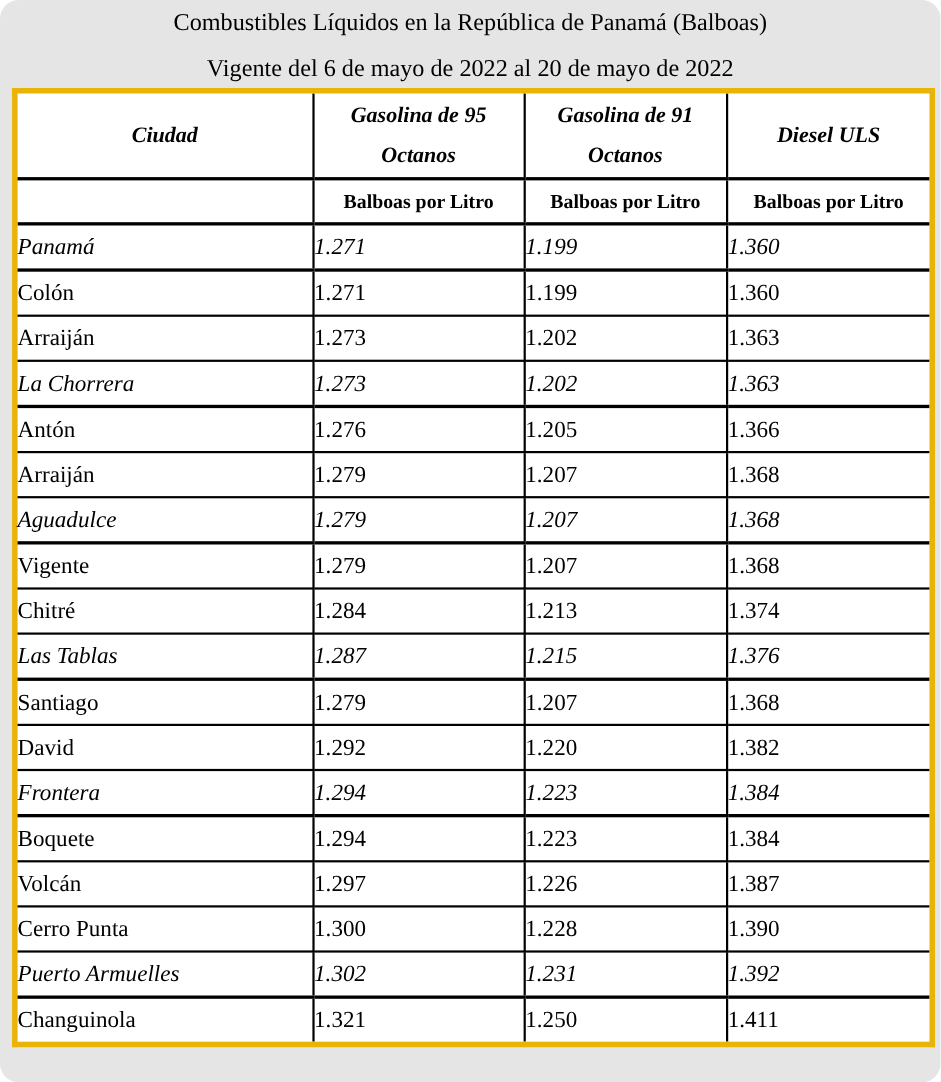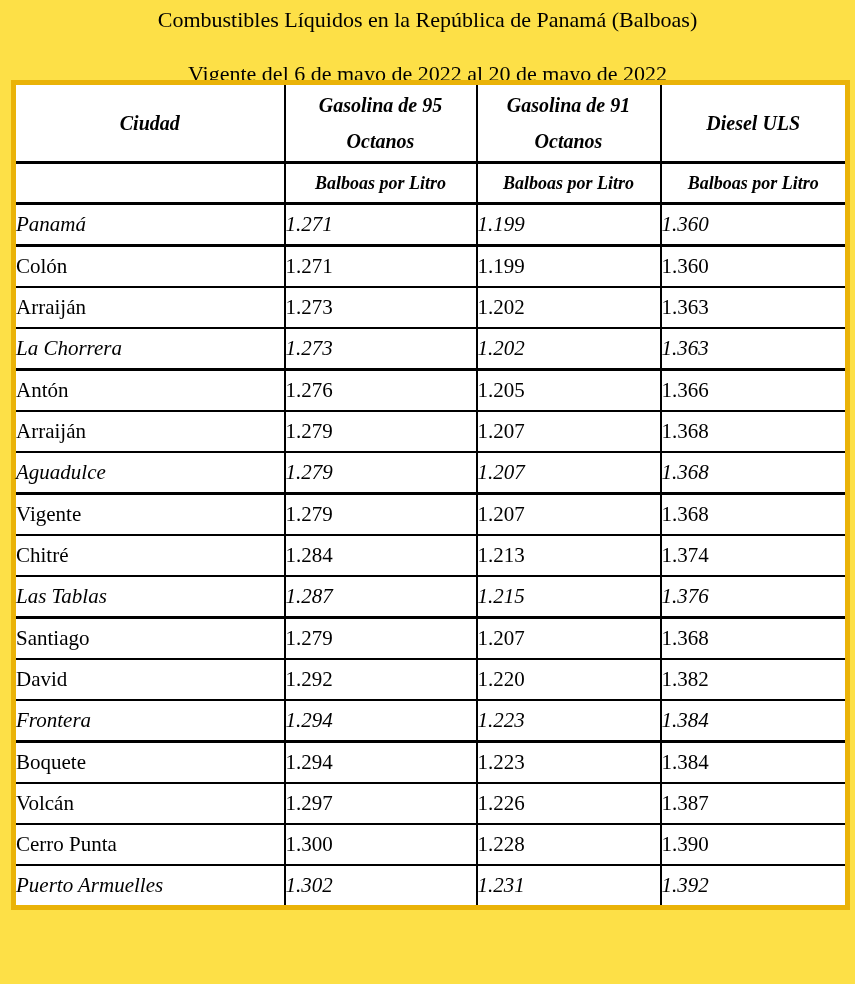--- a/index.html
+++ b/index.html
@@ -4,34 +4,35 @@
 <style>
   html, body {
     margin: 0;
     padding: 0;
     background: #ffffff;
   }
   .page {
     position: relative;
     width: 855px;
     height: 984px;
-    background: #fde047;
+    background: #e5e5e5;
     color: #000000;
     font-family: "Liberation Serif", "DejaVu Serif", serif;
     overflow: hidden;
+    border-radius: 17px;
   }
   .title {
     text-align: center;
     padding-top: 7px;
     font-size: 22px;
     line-height: 26px;
   }
   .subtitle {
     text-align: center;
-    margin-top: 28px;
+    margin-top: 16px;
     font-size: 22px;
     line-height: 26px;
   }
   table.prices {
     position: absolute;
     left: 11px;
     top: 80px;
     width: 834px;
     border-collapse: collapse;
     table-layout: fixed;
@@ -55,21 +56,20 @@
     text-align: center;
     border-bottom-width: 3px;
   }
   tr.header-main th .hline {
     line-height: 36px;
   }
   
   tr.header-units th {
     height: 38px;
     font-weight: bold;
-    font-style: italic;
     font-size: 18px;
     text-align: center;
     border-bottom-width: 3px;
   }
   
   tbody td {
     height: 39px;
   }
   td.city {
     text-align: left;
@@ -230,17 +230,23 @@
       <td class="val">1.300</td>
       <td class="val">1.228</td>
       <td class="val">1.390</td>
     </tr>
         <tr class="group-end">
       <td class="city">Puerto Armuelles</td>
       <td class="val">1.302</td>
       <td class="val">1.231</td>
       <td class="val">1.392</td>
     </tr>
+        <tr>
+      <td class="city">Changuinola</td>
+      <td class="val">1.321</td>
+      <td class="val">1.250</td>
+      <td class="val">1.411</td>
+    </tr>
       </tbody>
   </table>
 
 
 </div>
 
 </body></html>

